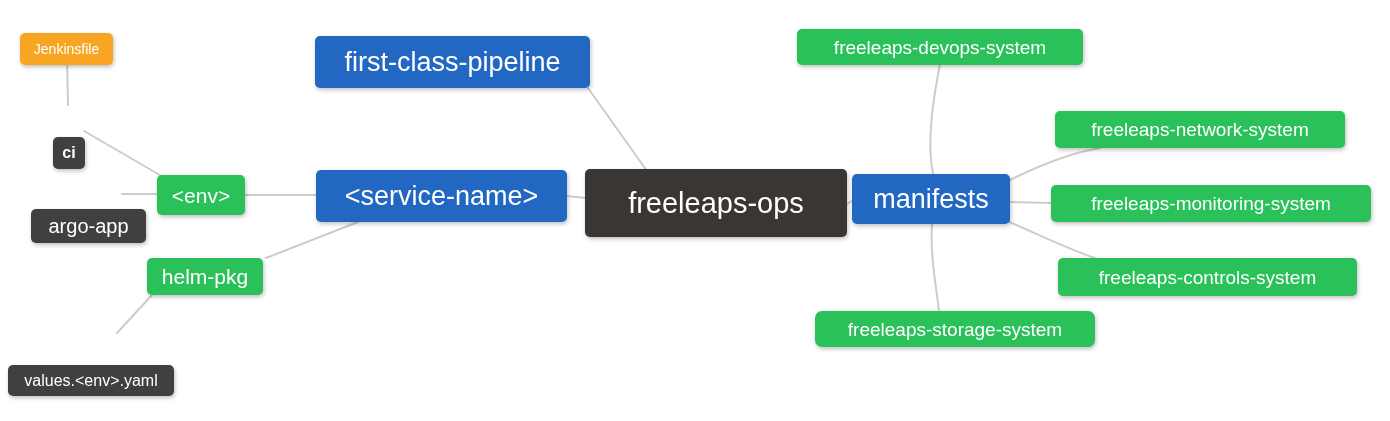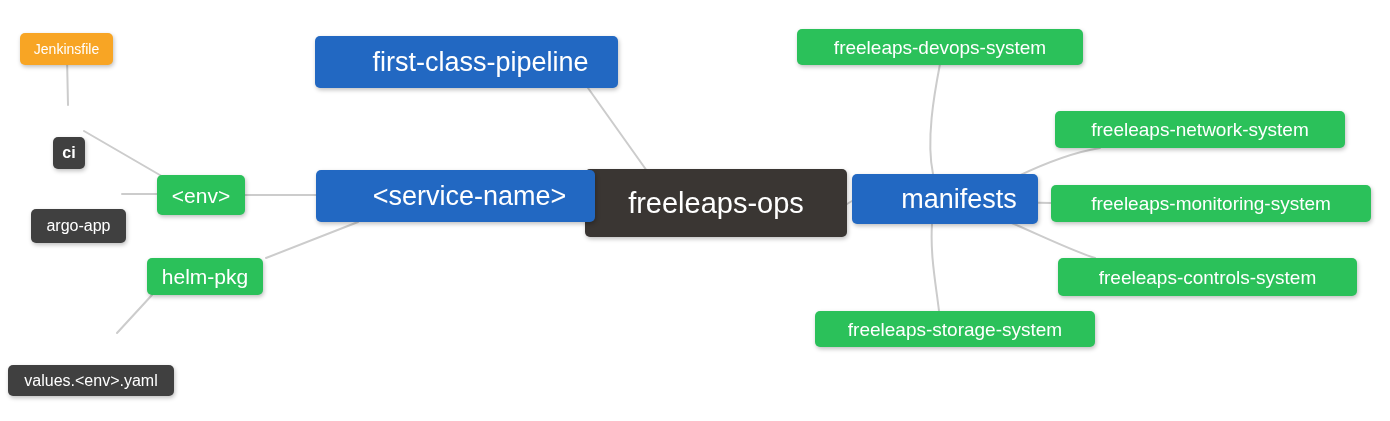--- a/index.html
+++ b/index.html
@@ -17,21 +17,21 @@
     display:flex;align-items:center;justify-content:center;
     color:#ffffff;
     border-radius:5px;
     box-shadow:1px 2px 4px rgba(0,0,0,0.25);
     white-space:nowrap;
     cursor:pointer;
     line-height:1;
     user-select:none;
   }
   .c-dark{background:#3a3633;}
-  .c-blue{background:#2268c2;padding-left:28px;}
+  .c-blue{background:#2268c2;}
   .c-green{background:#2bc15a;}
   .c-orange{background:#f8a524;margin-top:8px;}
   .c-red{background:#404040;margin-top:32px;}
 </style>
 </head>
 <body>
 
 <div class="canvas">
 
   <svg class="edges" viewBox="0 0 1390 421" xmlns="http://www.w3.org/2000/svg">
@@ -58,29 +58,29 @@
   <div class="node c-blue" style="left:316px;top:170px;width:251px;height:52px;font-size:27px;">&lt;service-name&gt;</div>
 
   <div class="node c-blue" style="left:852px;top:174px;width:158px;height:50px;font-size:27px;">manifests</div>
 
   <div class="node c-green" style="left:157px;top:175px;width:88px;height:40px;font-size:21px;">&lt;env&gt;</div>
 
   <div class="node c-green" style="left:147px;top:258px;width:116px;height:37px;font-size:21px;text-align:right;">helm-pkg</div>
 
   <div class="node c-red" style="left:53px;top:105px;width:32px;height:32px;font-size:16px;font-weight:bold;">ci</div>
 
-  <div class="node c-red" style="left:31px;top:177px;width:95px;height:34px;font-size:16px;">argo-app</div>
+  <div class="node c-red" style="left:31px;top:177px;width:115px;height:34px;font-size:20px;">argo-app</div>
 
   <div class="node c-orange" style="left:20px;top:25px;width:93px;height:32px;font-size:14px;">Jenkinsfile</div>
 
   <div class="node c-red" style="left:8px;top:333px;width:166px;height:31px;font-size:16px;">values.&lt;env&gt;.yaml</div>
 
   <div class="node c-green" style="left:797px;top:29px;width:286px;height:36px;font-size:19px;">freeleaps-devops-system</div>
 
   <div class="node c-green" style="left:1055px;top:111px;width:290px;height:37px;font-size:19px;">freeleaps-network-system</div>
 
   <div class="node c-green" style="left:1051px;top:185px;width:320px;height:37px;font-size:19px;">freeleaps-monitoring-system</div>
 
   <div class="node c-green" style="left:1058px;top:258px;width:299px;height:38px;font-size:19px;">freeleaps-controls-system</div>
 
-  <div class="node c-green" style="left:815px;top:311px;width:280px;height:36px;font-size:19px;">freeleaps-storage-system</div>
+  <div class="node c-green" style="left:815px;top:311px;width:280px;height:36px;font-size:19px;border-radius:7px;">freeleaps-storage-system</div>
 
 </div>
 
 </body></html>

